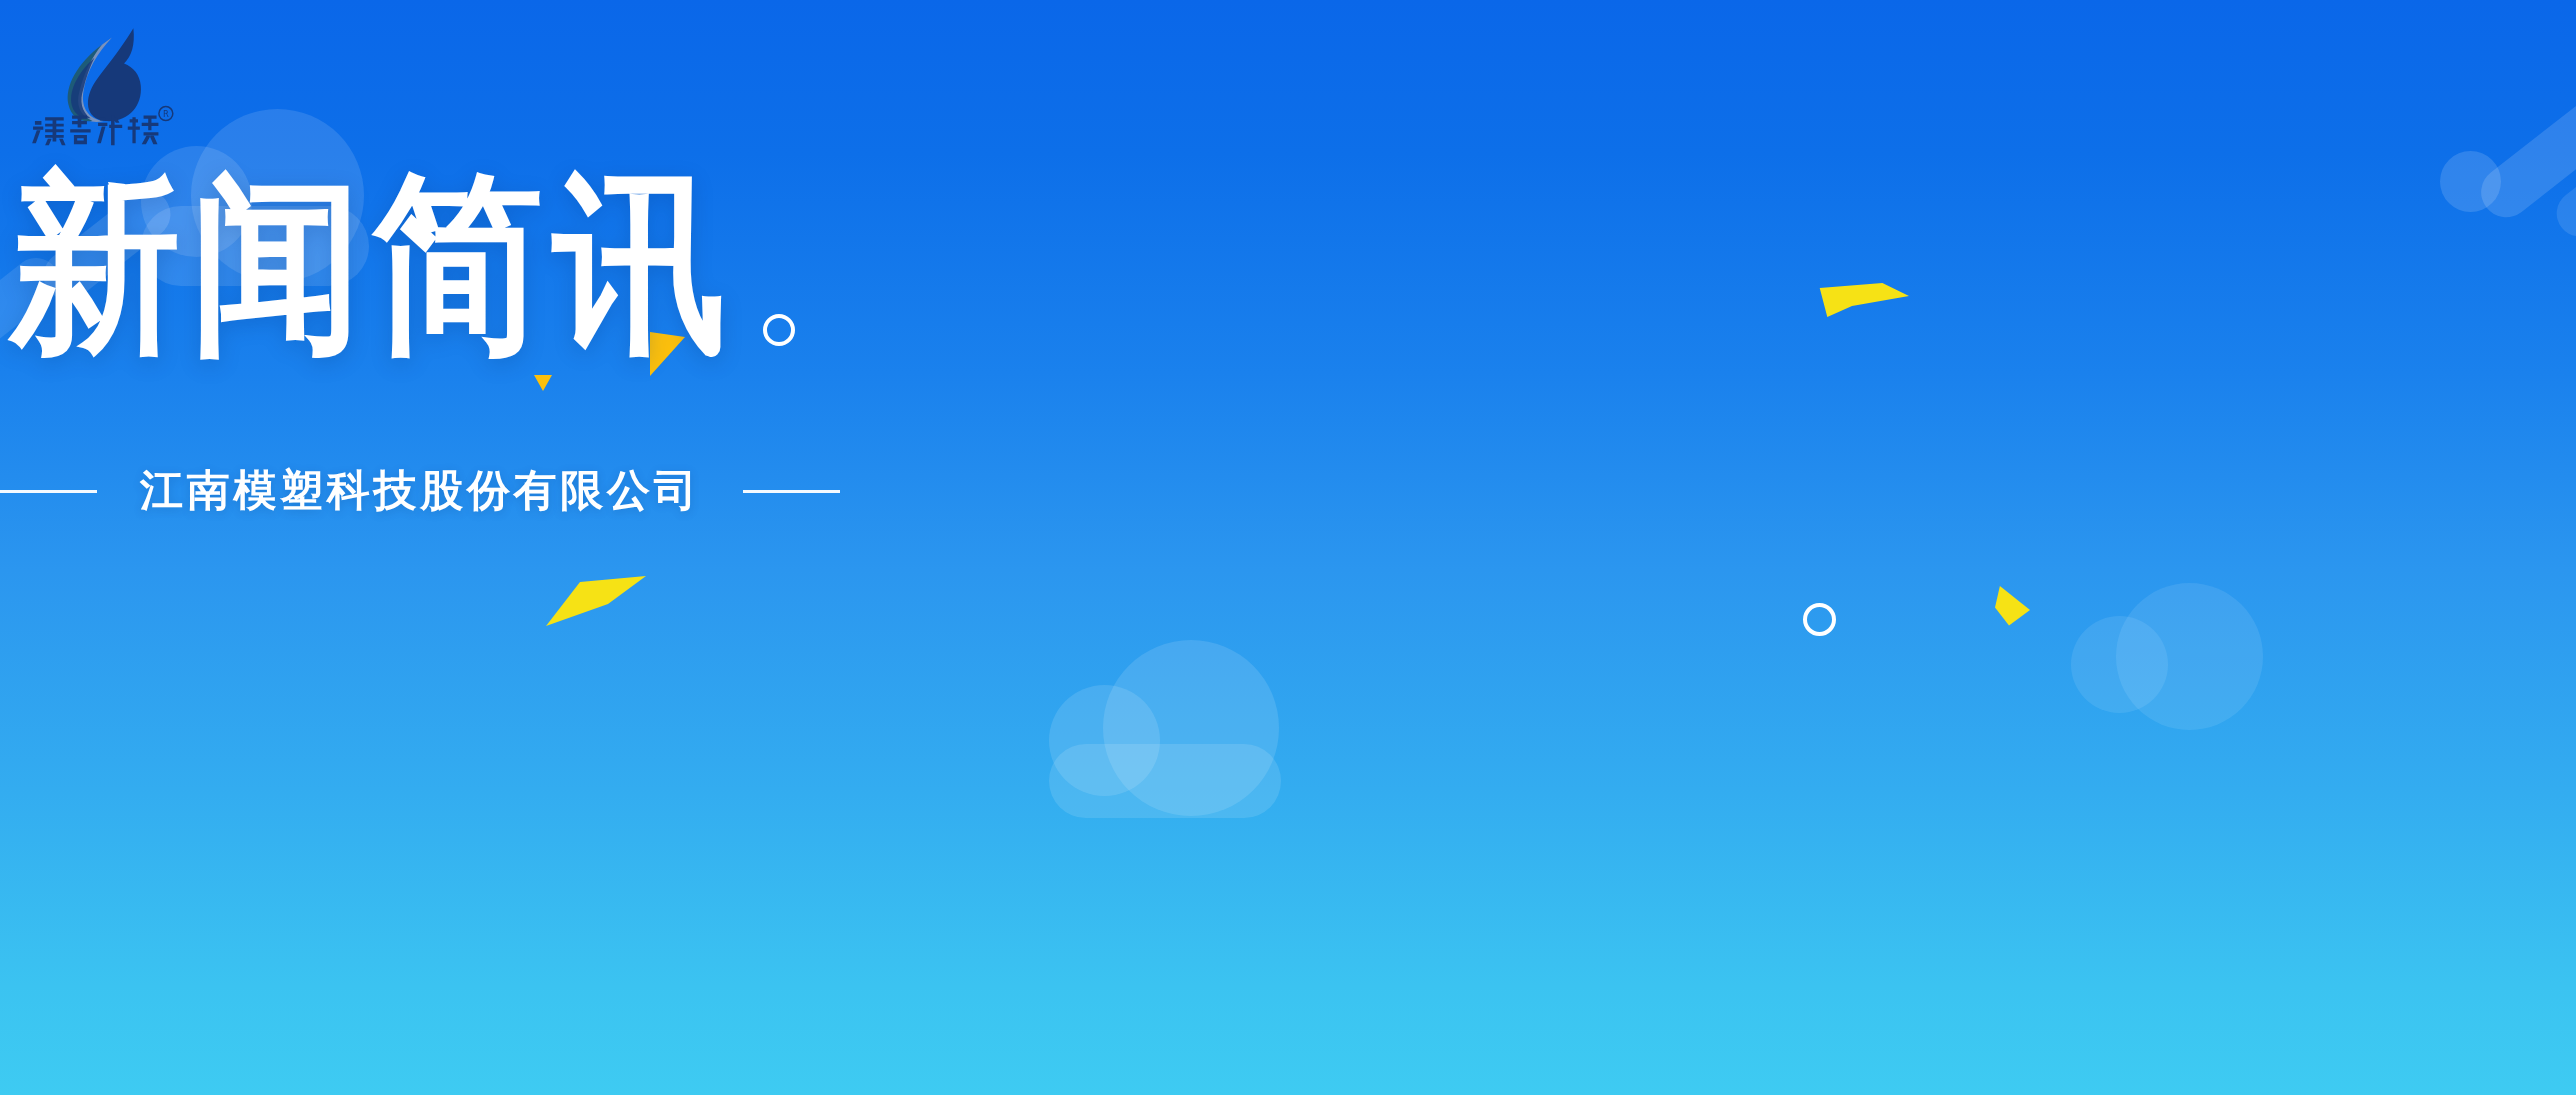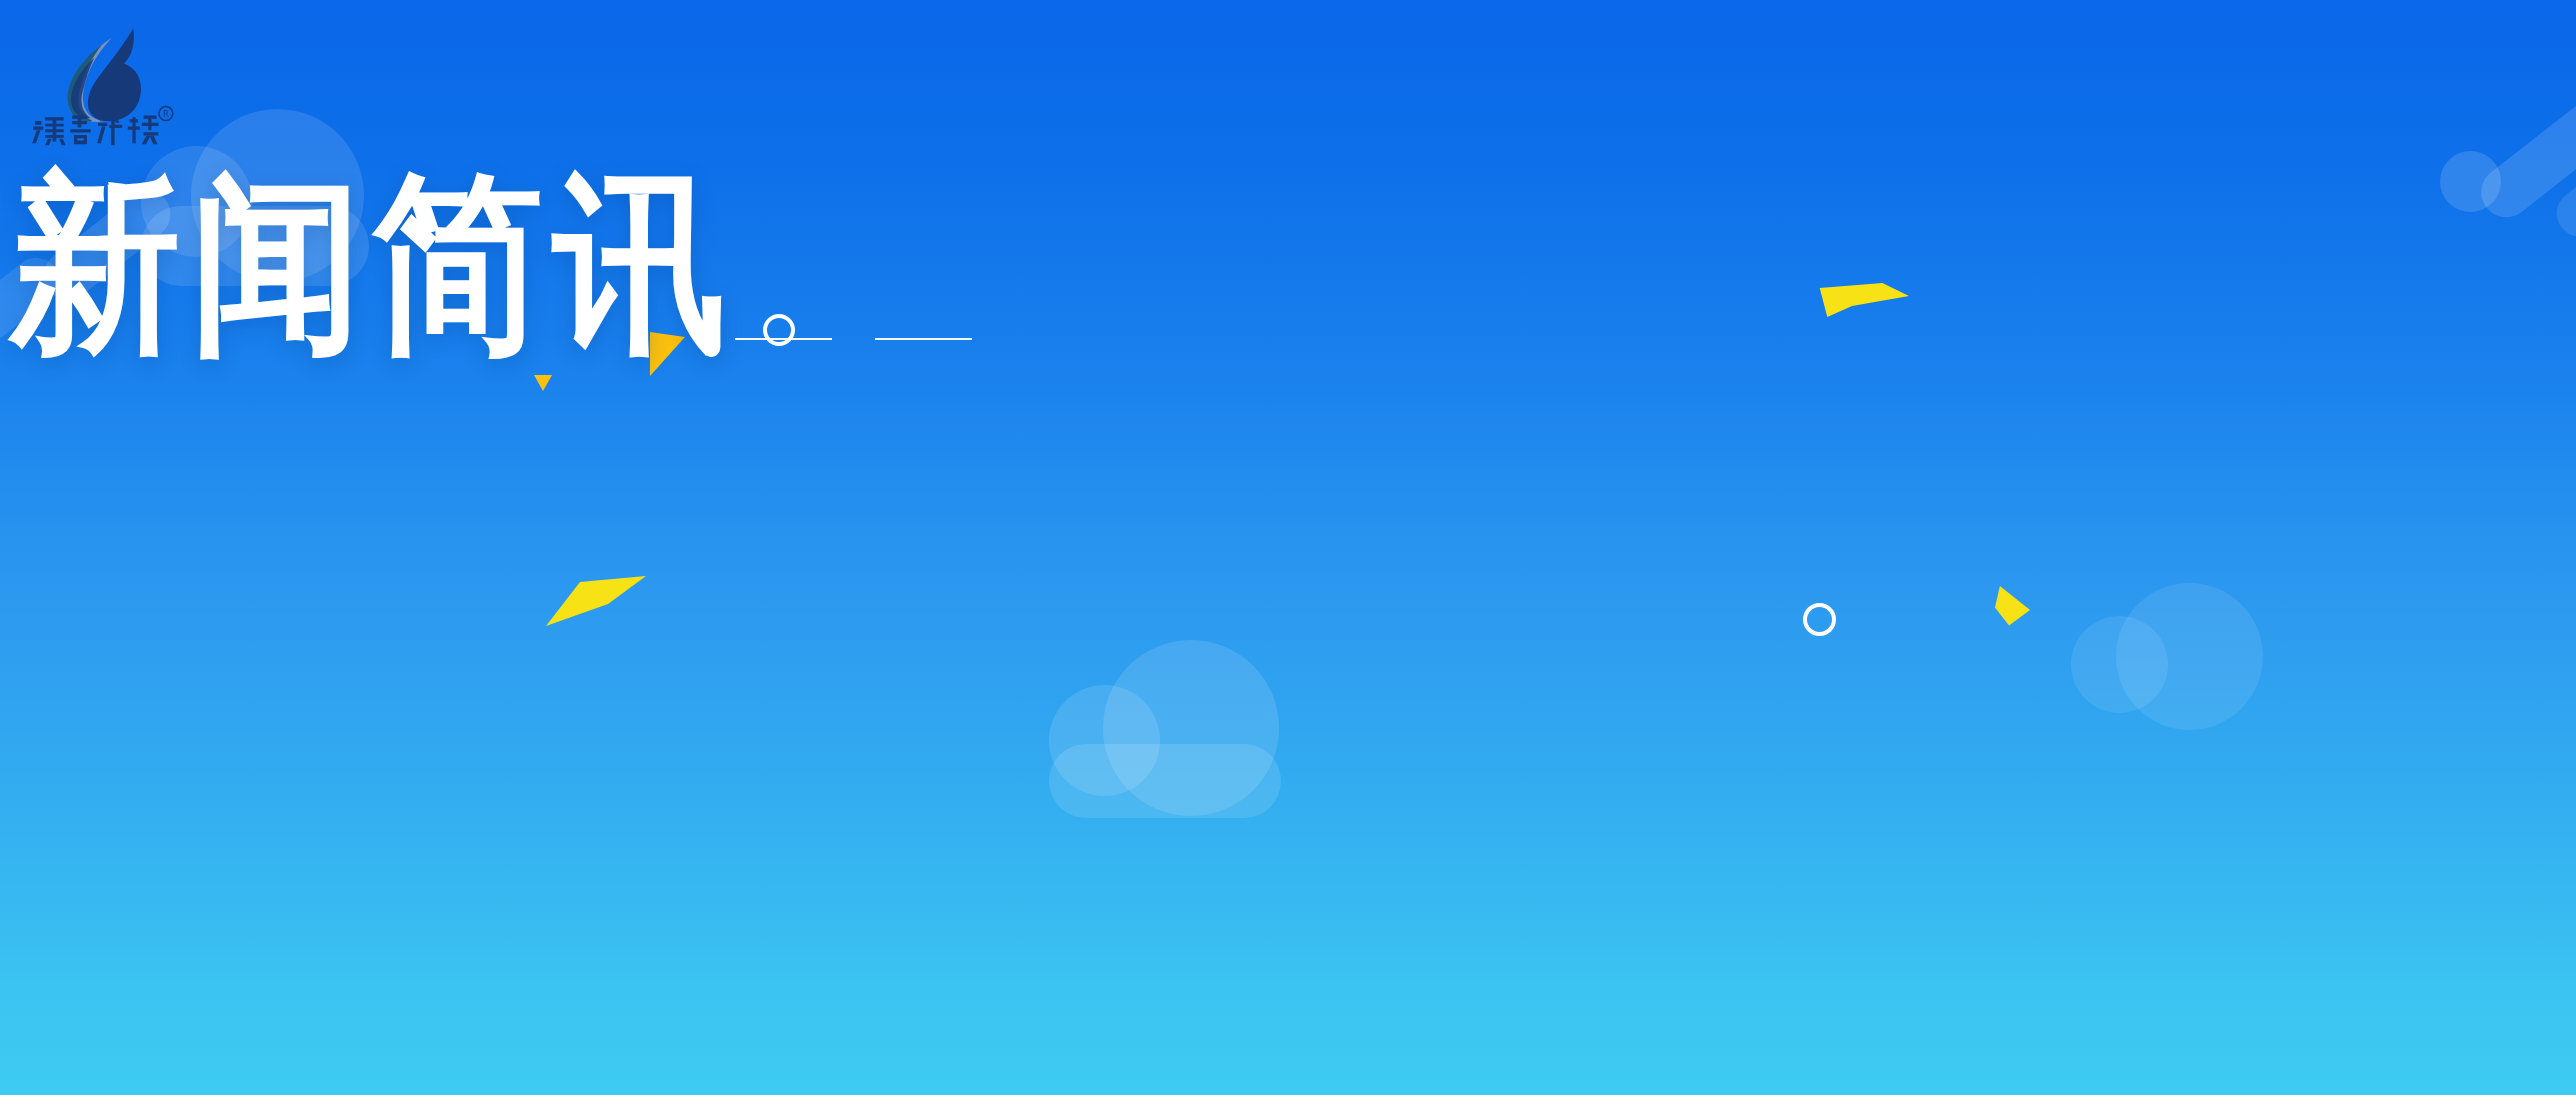--- a/index.html
+++ b/index.html
@@ -74,22 +74,22 @@
     height:130px;
   }
   #logo svg { display:block; width:100%; height:100%; }
 
   
   #center-block {
     position:absolute;
     left:0; right:0;
     top:165px;
     display:flex;
-    flex-direction:row;
-    align-items:flex-end;
+    flex-direction:column;
+    align-items:flex-start;
   }
 
   #main-title {
     color:#ffffff;
     font-family:"DejaVu Serif","Liberation Serif",serif;
     font-weight:700;
     font-size:172px;
     line-height:1.02;
     letter-spacing:9.3px;
     text-indent:9.3px;
@@ -219,19 +219,20 @@
       </g>
     </svg>
   </div>
 
   <div id="center-block">
 
     <div id="main-title">新闻简讯</div>
 
     <div id="subtitle-row">
       <span class="rule"></span>
+      <span id="subtitle">江南模塑科技股份有限公司</span>
       <span class="rule"></span>
     </div>
 
   </div>
 
 </div>
 
 
 </body></html>

